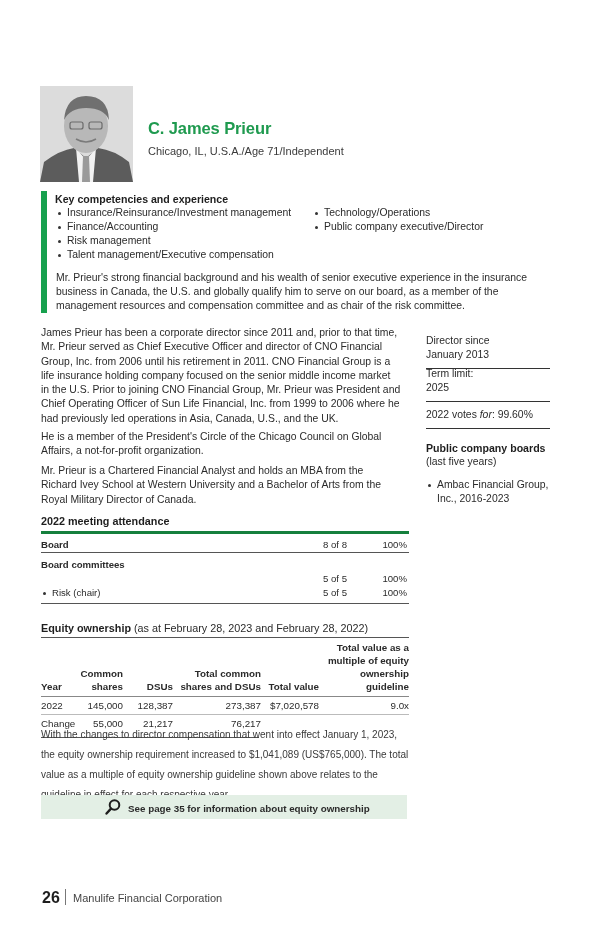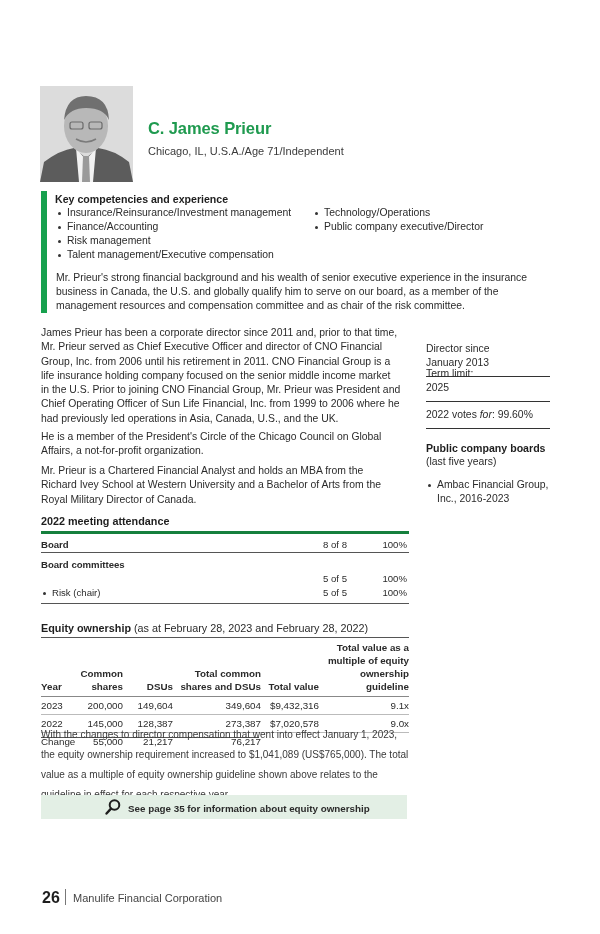--- a/index.html
+++ b/index.html
@@ -56,21 +56,21 @@
 
   
   .bio { left: 41px; width: 360px; line-height: 14.3px; }
   .bio1 { top: 326px; }
   .bio2 { top: 430px; }
   .bio3 { top: 464px; }
 
   
   .side { left: 426px; width: 124px; }
   .side-block { border-bottom: 1px solid #333; padding-bottom: 6px; }
-  .side1 { top: 342px; }
+  .side1 { top: 334px; }
   .side2 { top: 367px; }
   .side3 { top: 408px; }
   .side3 em { font-style: italic; }
   .pcb-title { left: 426px; top: 441px; font-weight: bold; font-size: 10.6px; color: #1e1e1e; }
   .pcb-sub { left: 426px; top: 455px; }
   .pcb-list { left: 426px; top: 478px; width: 130px; list-style: none; }
   .pcb-list li { position: relative; padding-left: 11px; }
   .pcb-list li::before {
     content: ""; position: absolute; left: 2px; top: 6px;
     width: 3px; height: 3px; border-radius: 50%; background: #333;
@@ -231,28 +231,20 @@
       <th class="year">Year</th>
       <th>Common shares</th>
       <th>DSUs</th>
       <th>Total common shares and DSUs</th>
       <th>Total value</th>
       <th>Total value as a multiple of equity ownership guideline</th>
     </tr>
   </thead>
   <tbody>
     <tr>
-      <td class="year">2023</td>
-      <td>200,000</td>
-      <td>149,604</td>
-      <td>349,604</td>
-      <td>$9,432,316</td>
-      <td>9.1x</td>
-    </tr>
-    <tr>
       <td class="year">2022</td>
       <td>145,000</td>
       <td>128,387</td>
       <td>273,387</td>
       <td>$7,020,578</td>
       <td>9.0x</td>
     </tr>
     <tr class="change">
       <td class="year">Change</td>
       <td>55,000</td>

